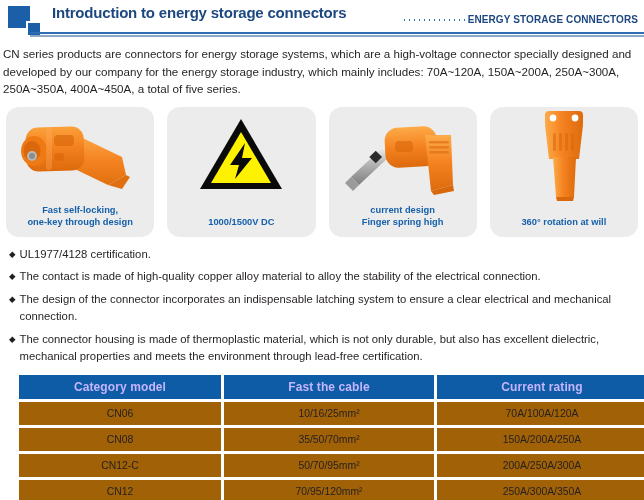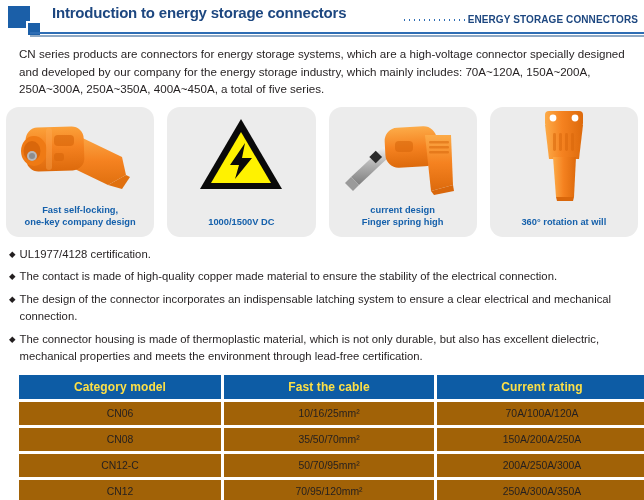--- a/index.html
+++ b/index.html
@@ -100,21 +100,21 @@
     position: absolute;
     left: 30px;
     right: 0;
     top: 3px;
     height: 2px;
     background: #8fa9c4;
   }
 
   
   .intro {
-    margin: 7px 8px 0 19px;
+    margin: 7px 8px 0 3px;
     font-size: 11.6px;
     line-height: 1.52;
     color: #231f20;
   }
 
   
   .cards {
     display: flex;
     gap: 13px;
     margin: 9px 6px 0 6px;
@@ -175,21 +175,21 @@
   
   .spec-table {
     margin: 6px 3px 0 16px;
     border-collapse: separate;
     border-spacing: 3px 3px;
     width: 624px;
     table-layout: fixed;
   }
   .spec-table th {
     background: #0d5ca5;
-    color: #fde047;
+    color: #c4b5fd;
     font-size: 12px;
     font-weight: 700;
     height: 22px;
     text-align: center;
     vertical-align: middle;
     letter-spacing: 0.1px;
   }
   .spec-table td {
     background: #a16207;
     color: #231f20;
@@ -254,21 +254,21 @@
         <ellipse cx="22" cy="43" rx="5" ry="5" fill="#b8b8b8"></ellipse>
         <ellipse cx="22" cy="43" rx="3" ry="3" fill="#8d8d8d"></ellipse>
 
         <rect x="44" y="22" width="20" height="11" rx="4" fill="#d9670b" opacity="0.65"></rect>
         <rect x="44" y="40" width="10" height="8" rx="3" fill="#d9670b" opacity="0.65"></rect>
         <rect x="36" y="15" width="6" height="42" rx="3" fill="#ffae5c" opacity="0.35"></rect>
       </svg>
     </div>
     <div class="card-caption">
       <div>Fast self-locking,</div>
-      <div>one-key company design</div>
+      <div>one-key through design</div>
     </div>
   </div>
 
   <div class="card">
     <div class="card-art">
       <svg width="88" height="80" viewBox="0 0 88 80">
         <path d="M44 4 L85 74 L3 74 Z" fill="#0a0a0a"></path>
         <path d="M44 17 L74 68 L14 68 Z" fill="#fff200"></path>
         <path d="M48 28 L33 50 L42 50 L38 64 L55 43 L45 43 Z" fill="#0a0a0a"></path>
       </svg>
@@ -352,21 +352,21 @@
 
 </div>
 
 <div class="bullets">
   <div class="bullet-row">
     <span class="bullet-diamond">◆</span>
     <span class="bullet-text">UL1977/4128 certification.</span>
   </div>
   <div class="bullet-row">
     <span class="bullet-diamond">◆</span>
-    <span class="bullet-text">The contact is made of high-quality copper made material to ensure the stability of the electrical connection.</span>
+    <span class="bullet-text">The contact is made of high-quality copper alloy material to alloy the stability of the electrical connection.</span>
   </div>
   <div class="bullet-row">
     <span class="bullet-diamond">◆</span>
     <span class="bullet-text">The design of the connector incorporates an indispensable latching system to ensure a clear electrical and mechanical connection.</span>
   </div>
   <div class="bullet-row">
     <span class="bullet-diamond">◆</span>
     <span class="bullet-text">The connector housing is made of thermoplastic material, which is not only durable, but also has excellent dielectric, mechanical properties and meets the environment through lead-free certification.</span>
   </div>
 </div>

